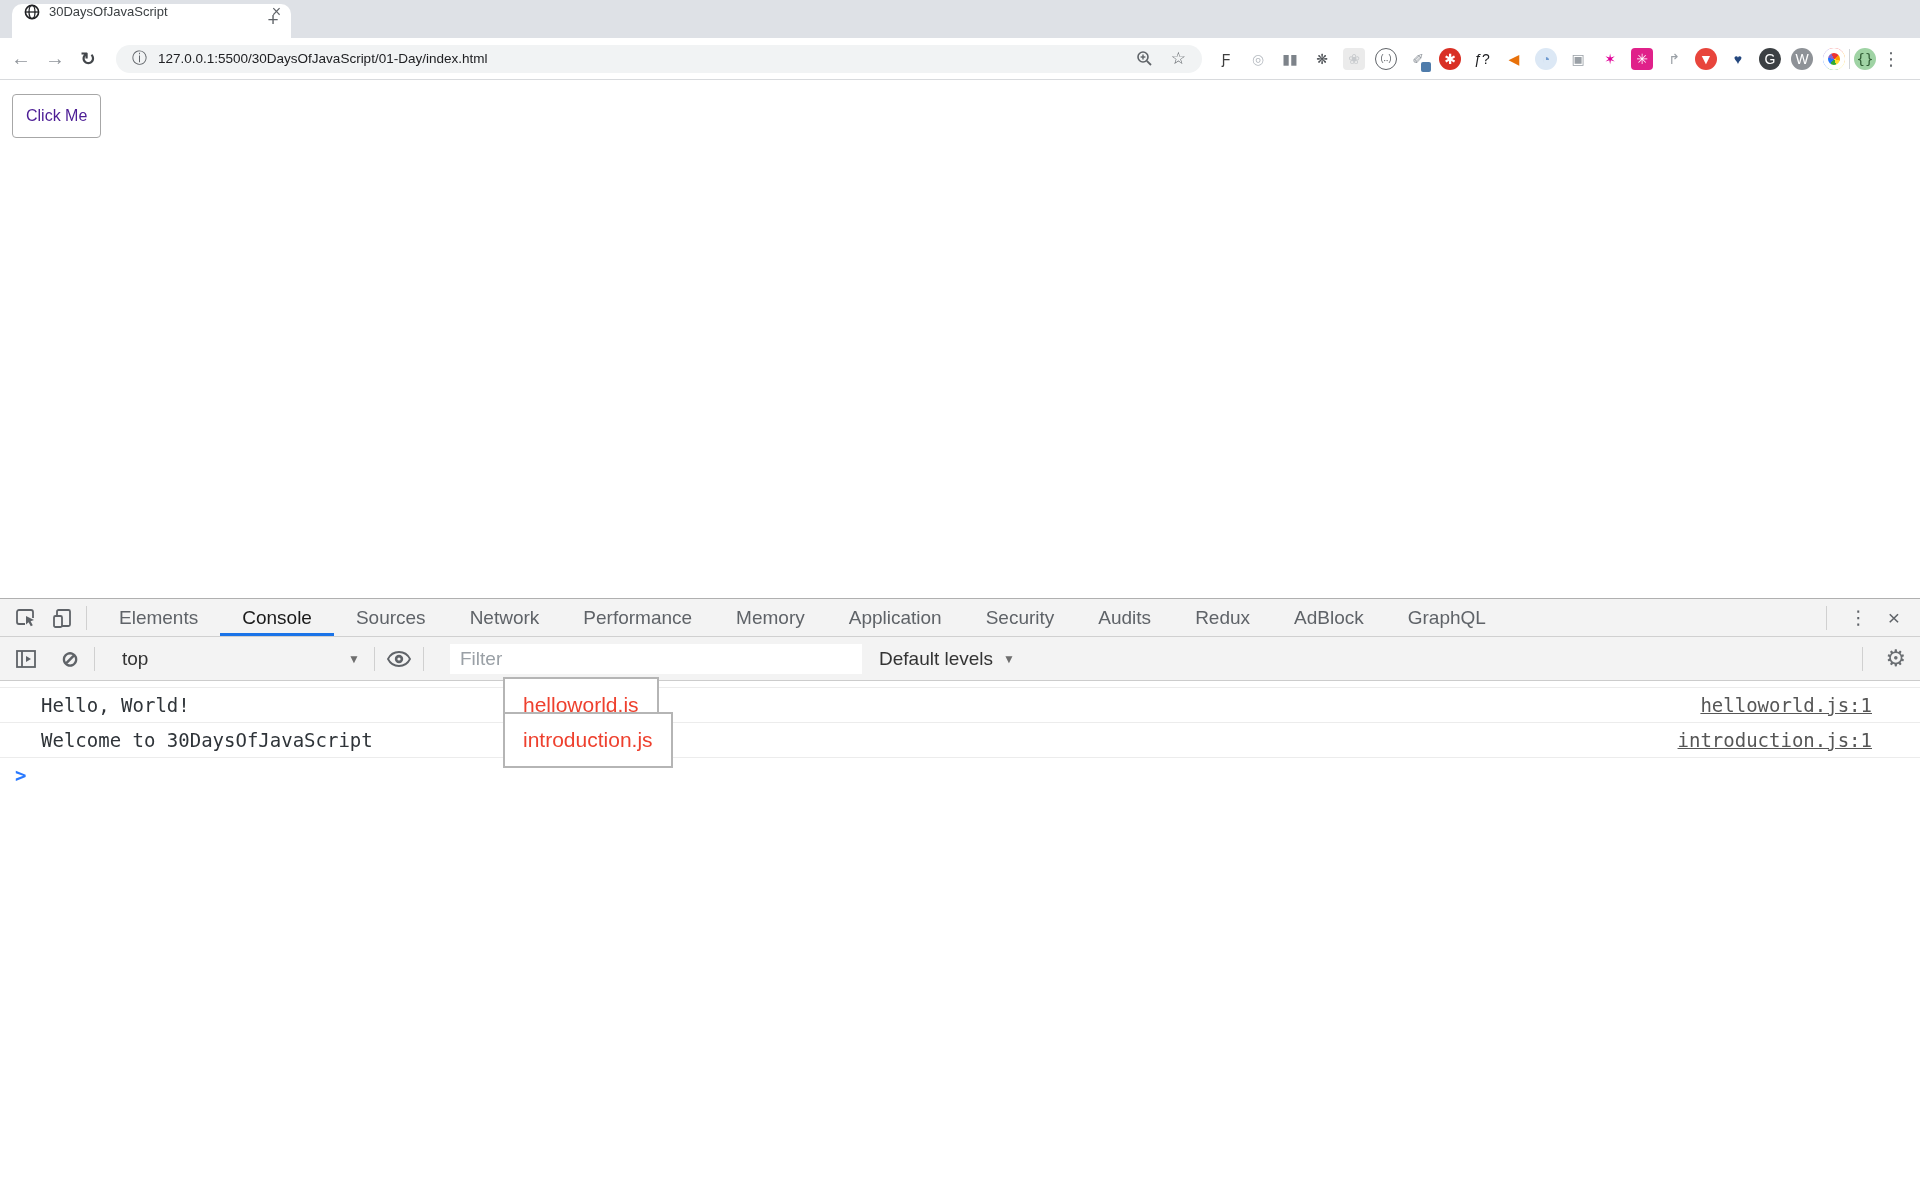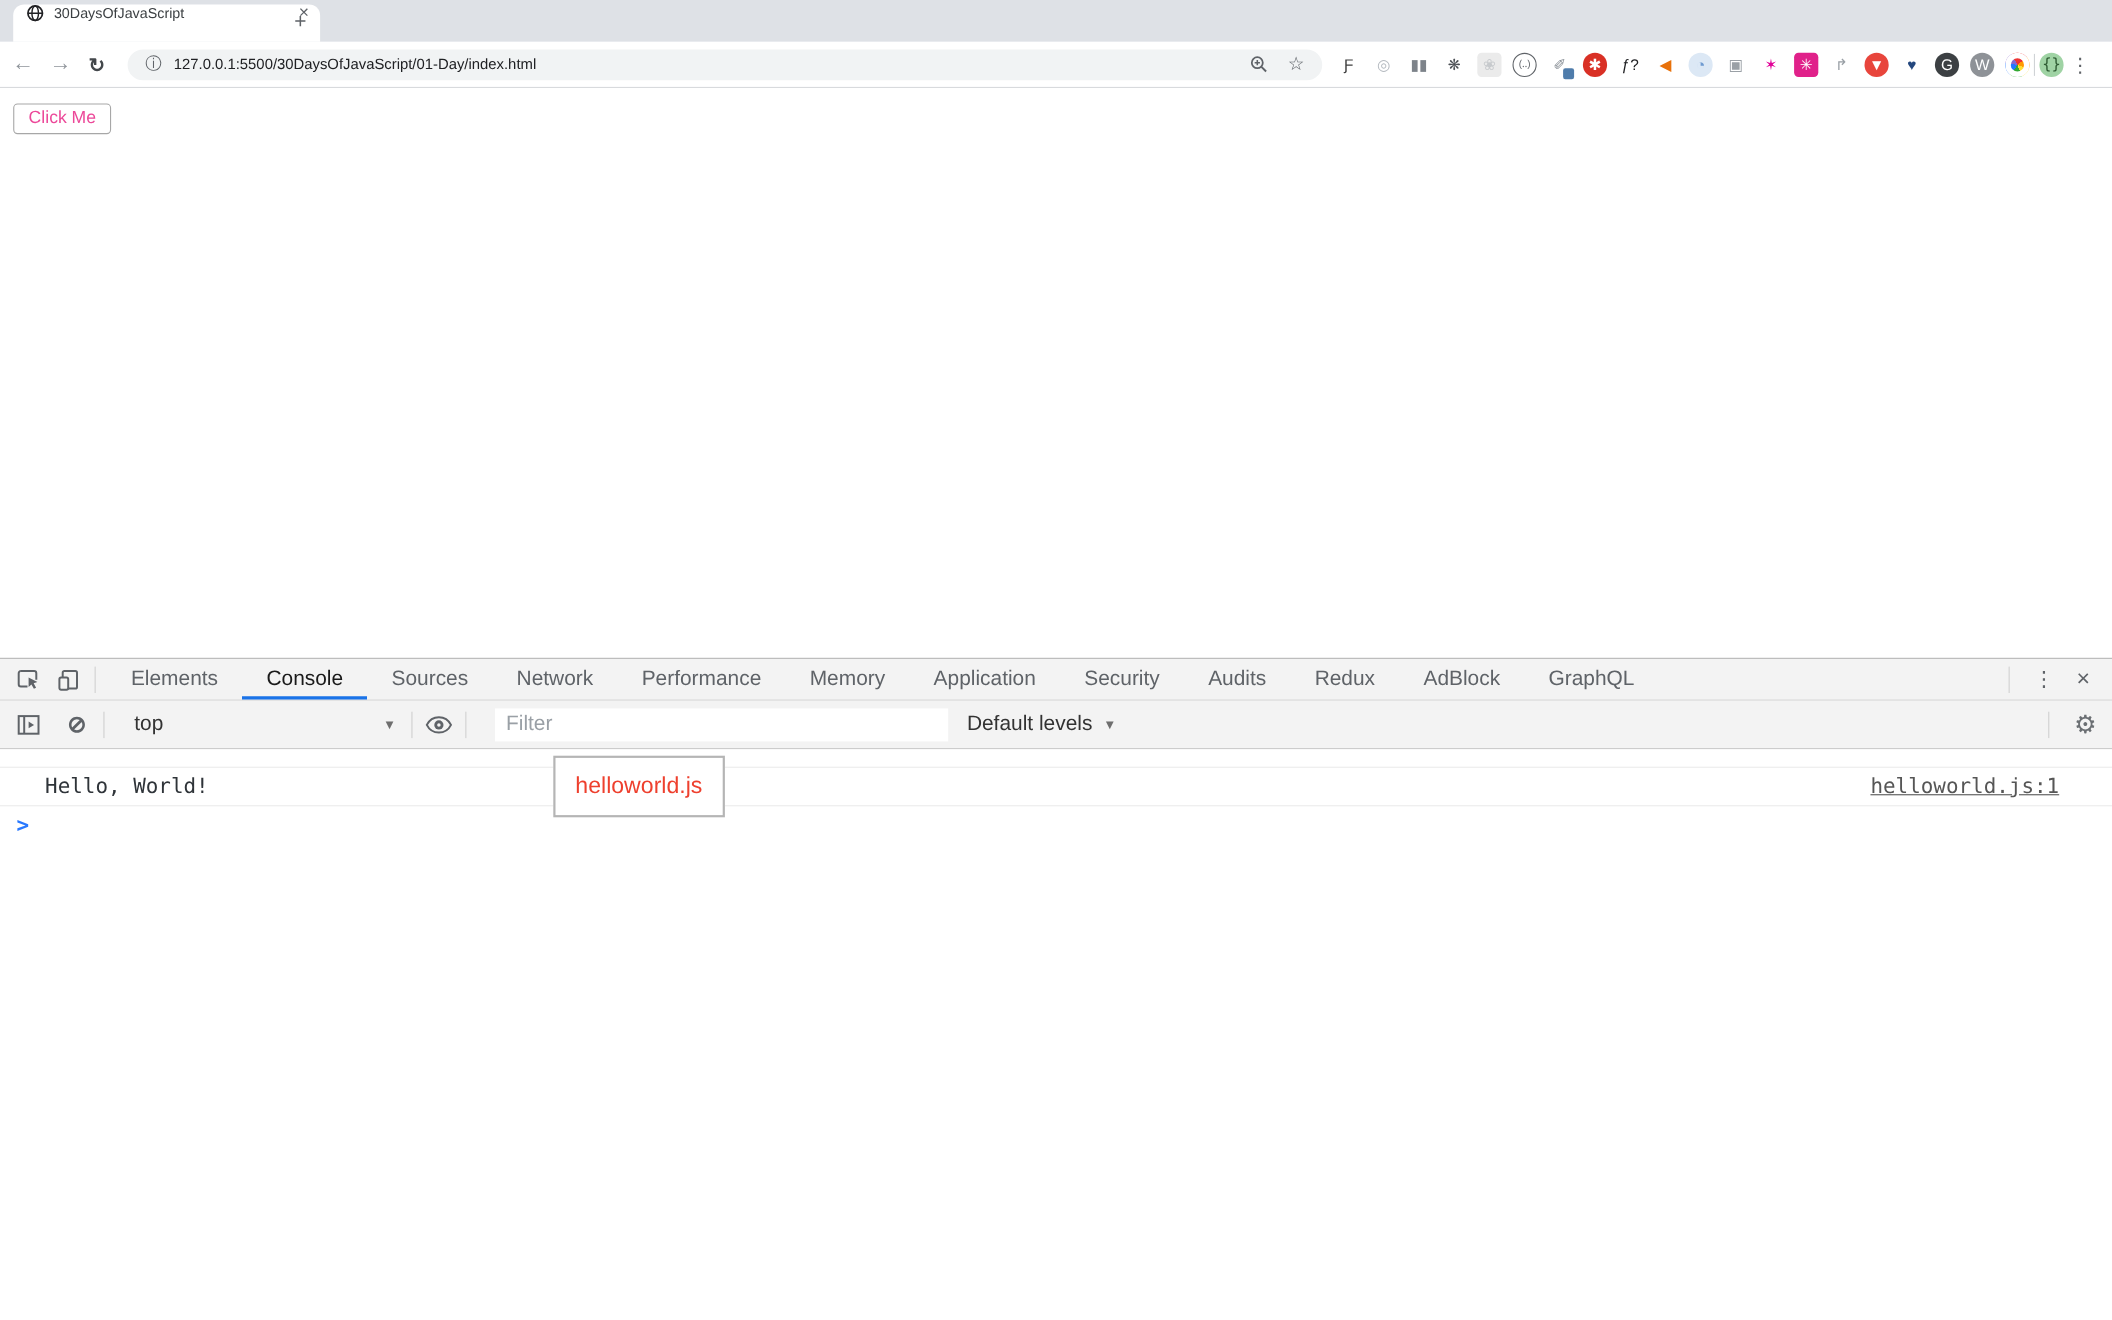--- a/index.html
+++ b/index.html
@@ -33,22 +33,22 @@
   .ext[data-shape="square"] { border-radius:4px; }
   .ext[data-shape="outline"] { border:1.5px solid #5f6368; font-size:9px; letter-spacing:0; }
   .ext[data-shape="ring"] { background:conic-gradient(#e33 0 14%, #f90 14% 30%, #fd3 30% 44%, #3a3 44% 60%, #27f 60% 78%, #86c 78% 92%, #e33 92% 100%); box-shadow:inset 0 0 0 5px #fff; }
   .ext[data-shape="eyedropper"]::after { content:""; position:absolute; right:-2px; bottom:-2px; width:10px; height:10px;
          background:#4f7cab; border-radius:2px; }
   .vsep { width:1px; height:20px; background:#d0d3d6; margin:0 4px; }
   .browser-menu { font-size:18px; color:#5f6368; margin:0 10px 0 6px; }
 
   
   .page { position:absolute; left:0; top:81px; width:1920px; height:517px; background:#fff; }
-  .clickme { position:absolute; left:12px; top:13px; height:28px; padding:0 13px; background:#fff;
-             border:1px solid #a7a7a7; border-radius:4px; font-size:16px; color:#ec4899;
+  .clickme { position:absolute; left:12px; top:13px; height:44px; padding:0 13px; background:#fff;
+             border:1px solid #a7a7a7; border-radius:4px; font-size:16px; color:#4c1d95;
              font-family:"Liberation Sans", sans-serif; display:flex; align-items:center; }
   .inline-box { position:absolute; left:143px; top:9px; width:294px; height:38px; border:2px solid #b9b9b9;
                 display:flex; align-items:center; justify-content:center; }
   .red-text { color:#ee402e; font-size:21px; }
 
   
   .devtools { position:absolute; left:0; top:598px; width:1920px; height:593px; background:#fff;
               border-top:1px solid #b0b0b0; }
   .dt-tabbar { height:38px; background:#f3f3f3; border-bottom:1px solid #d0d0d0; display:flex; align-items:center; }
   .dt-iconbtn { width:28px; height:28px; display:flex; align-items:center; justify-content:center; }
@@ -64,21 +64,21 @@
   .clear-glyph { font-size:21px; color:#5f6368; font-weight:bold; }
   .context-select { width:238px; margin-left:17px; display:flex; align-items:center; justify-content:space-between;
                     font-size:19px; color:#333; }
   .caret { font-size:12px; color:#6e6e6e; }
   .filter-input { width:412px; height:30px; margin-left:16px; border:none; background:#fff; font-size:19px;
                   color:#ec4899; padding:0 10px; font-family:"Liberation Sans", sans-serif; outline:none; }
   .filter-input::placeholder { color:#9aa0a6; }
   .levels { margin-left:17px; display:flex; align-items:center; gap:10px; font-size:19px; color:#333; }
   .gear { font-size:23px; color:#6b6f73; margin:0 14px 0 12px; }
 
-  .console-out { margin-top:16px; border-top:1px solid #ececec; font-family:"DejaVu Sans Mono", monospace; }
+  .console-out { margin-top:6px; border-top:1px solid #ececec; font-family:"DejaVu Sans Mono", monospace; }
   .con-row { position:relative; height:35px; border-bottom:1px solid #ececec; display:flex; align-items:center; }
   .con-msg { font-size:19px; color:#2f3439; margin-left:41px; white-space:pre; }
   .con-badge { position:absolute; left:503px; top:50%; transform:translateY(-50%); border:2px solid #b5b5b5;
                background:#fff; color:#ee402e; font-family:"Liberation Sans", sans-serif; font-size:21px;
                padding:14px 18px; white-space:nowrap; }
   .con-src { margin-left:auto; margin-right:48px; font-size:19px; color:#565656; text-decoration:underline; cursor:pointer; }
   .con-prompt { color:#2979ff; font-size:19px; font-weight:bold; padding:6px 0 0 15px; font-family:"DejaVu Sans Mono", monospace; }
 
   svg { display:block; }
 </style>
@@ -262,16 +262,21 @@
   </div>
 
   <div class="console-out">
 
       <div class="con-row">
         <span class="con-msg">Hello, World!</span>
         <span class="con-badge">helloworld.js</span>
         <a class="con-src">helloworld.js:1</a>
       </div>
 
+      <div class="con-row">
+        <span class="con-msg">Welcome to 30DaysOfJavaScript</span>
+        <span class="con-badge">introduction.js</span>
+        <a class="con-src">introduction.js:1</a>
+      </div>
     </div>
   <div class="con-prompt">&gt;</div>
 
 </div>
 
 </body></html>

